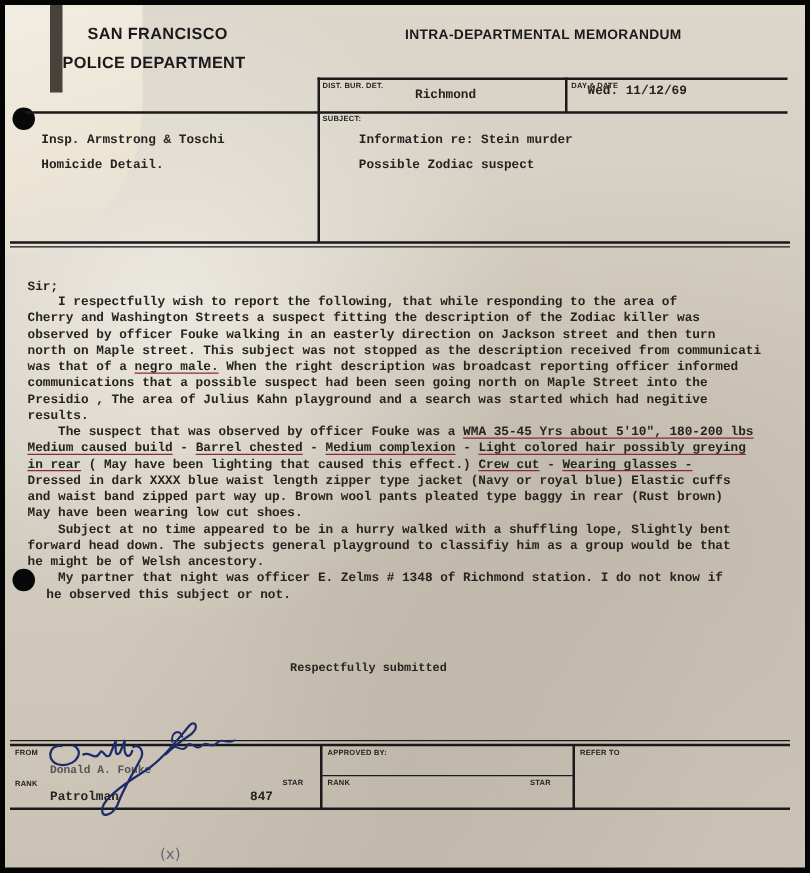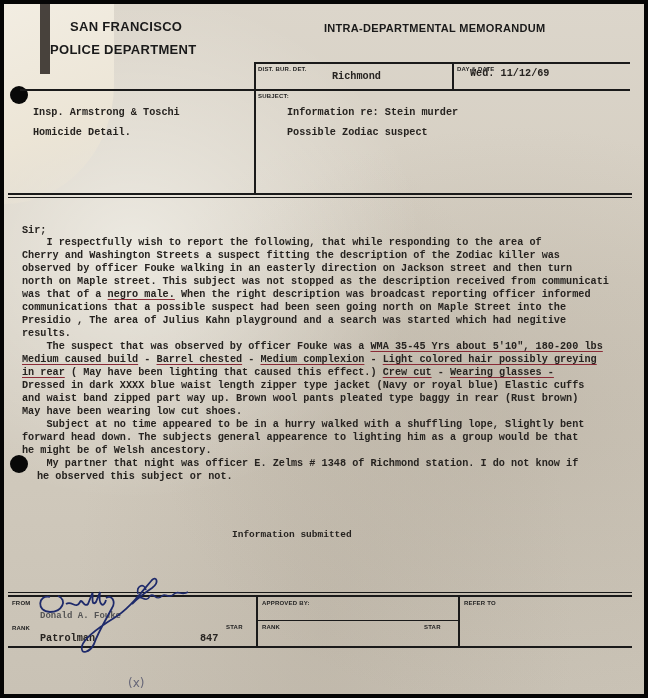--- a/index.html
+++ b/index.html
@@ -73,27 +73,27 @@
 <div class="type" style="left:22px;top:327px;">results.</div>
 
 <div class="type" style="left:22px;top:340px;"><span>    The suspect that was observed by officer Fouke was a </span><span class="u">WMA 35-45 Yrs about 5'10", 180-200 lbs</span></div>
 <div class="type" style="left:22px;top:353px;"><span class="u">Medium caused build</span><span> - </span><span class="u">Barrel chested</span><span> - </span><span class="u">Medium complexion</span><span> - </span><span class="u">Light colored hair possibly greying</span></div>
 <div class="type" style="left:22px;top:366px;"><span class="u">in rear</span><span> ( May have been lighting that caused this effect.) </span><span class="u">Crew cut</span><span> - </span><span class="u">Wearing glasses -</span></div>
 <div class="type" style="left:22px;top:379px;">Dressed in dark XXXX blue waist length zipper type jacket (Navy or royal blue) Elastic cuffs</div>
 <div class="type" style="left:22px;top:392px;">and waist band zipped part way up. Brown wool pants pleated type baggy in rear (Rust brown)</div>
 <div class="type" style="left:22px;top:405px;">May have been wearing low cut shoes.</div>
 
 <div class="type" style="left:22px;top:418px;">    Subject at no time appeared to be in a hurry walked with a shuffling lope, Slightly bent</div>
-<div class="type" style="left:22px;top:431px;">forward head down. The subjects general appearence to lighting him as a group would be that</div>
+<div class="type" style="left:22px;top:431px;">forward head down. The subjects general playground to classifiy him as a group would be that</div>
 <div class="type" style="left:22px;top:444px;text-align:center;">he might be of Welsh ancestory.</div>
 
 <div class="type" style="left:22px;top:457px;">    My partner that night was officer E. Zelms # 1348 of Richmond station. I do not know if</div>
 <div class="type" style="left:22px;top:470px;padding-left:15px;">he observed this subject or not.</div>
 
-<div class="type" style="left:232px;top:528px;font-size:9.5px;">Information submitted</div>
+<div class="type" style="left:232px;top:528px;font-size:9.5px;">Respectfully submitted</div>
 
 <div class="rule" style="left:8px;top:592px;width:624px;height:1px;"></div>
 <div class="rule" style="left:8px;top:595px;width:624px;height:2px;"></div>
 <div class="rule" style="left:8px;top:646px;width:624px;height:2px;"></div>
 <div class="rule" style="left:256px;top:596px;width:2px;height:51px;"></div>
 <div class="rule" style="left:458px;top:596px;width:2px;height:51px;"></div>
 <div class="rule" style="left:256px;top:620px;width:204px;height:1px;"></div>
 
 <div class="lbl" style="left:12px;top:600px;">FROM</div>
 <div class="type" style="left:40px;top:610px;font-size:9px;color:#555;">Donald A. Fouke</div>

